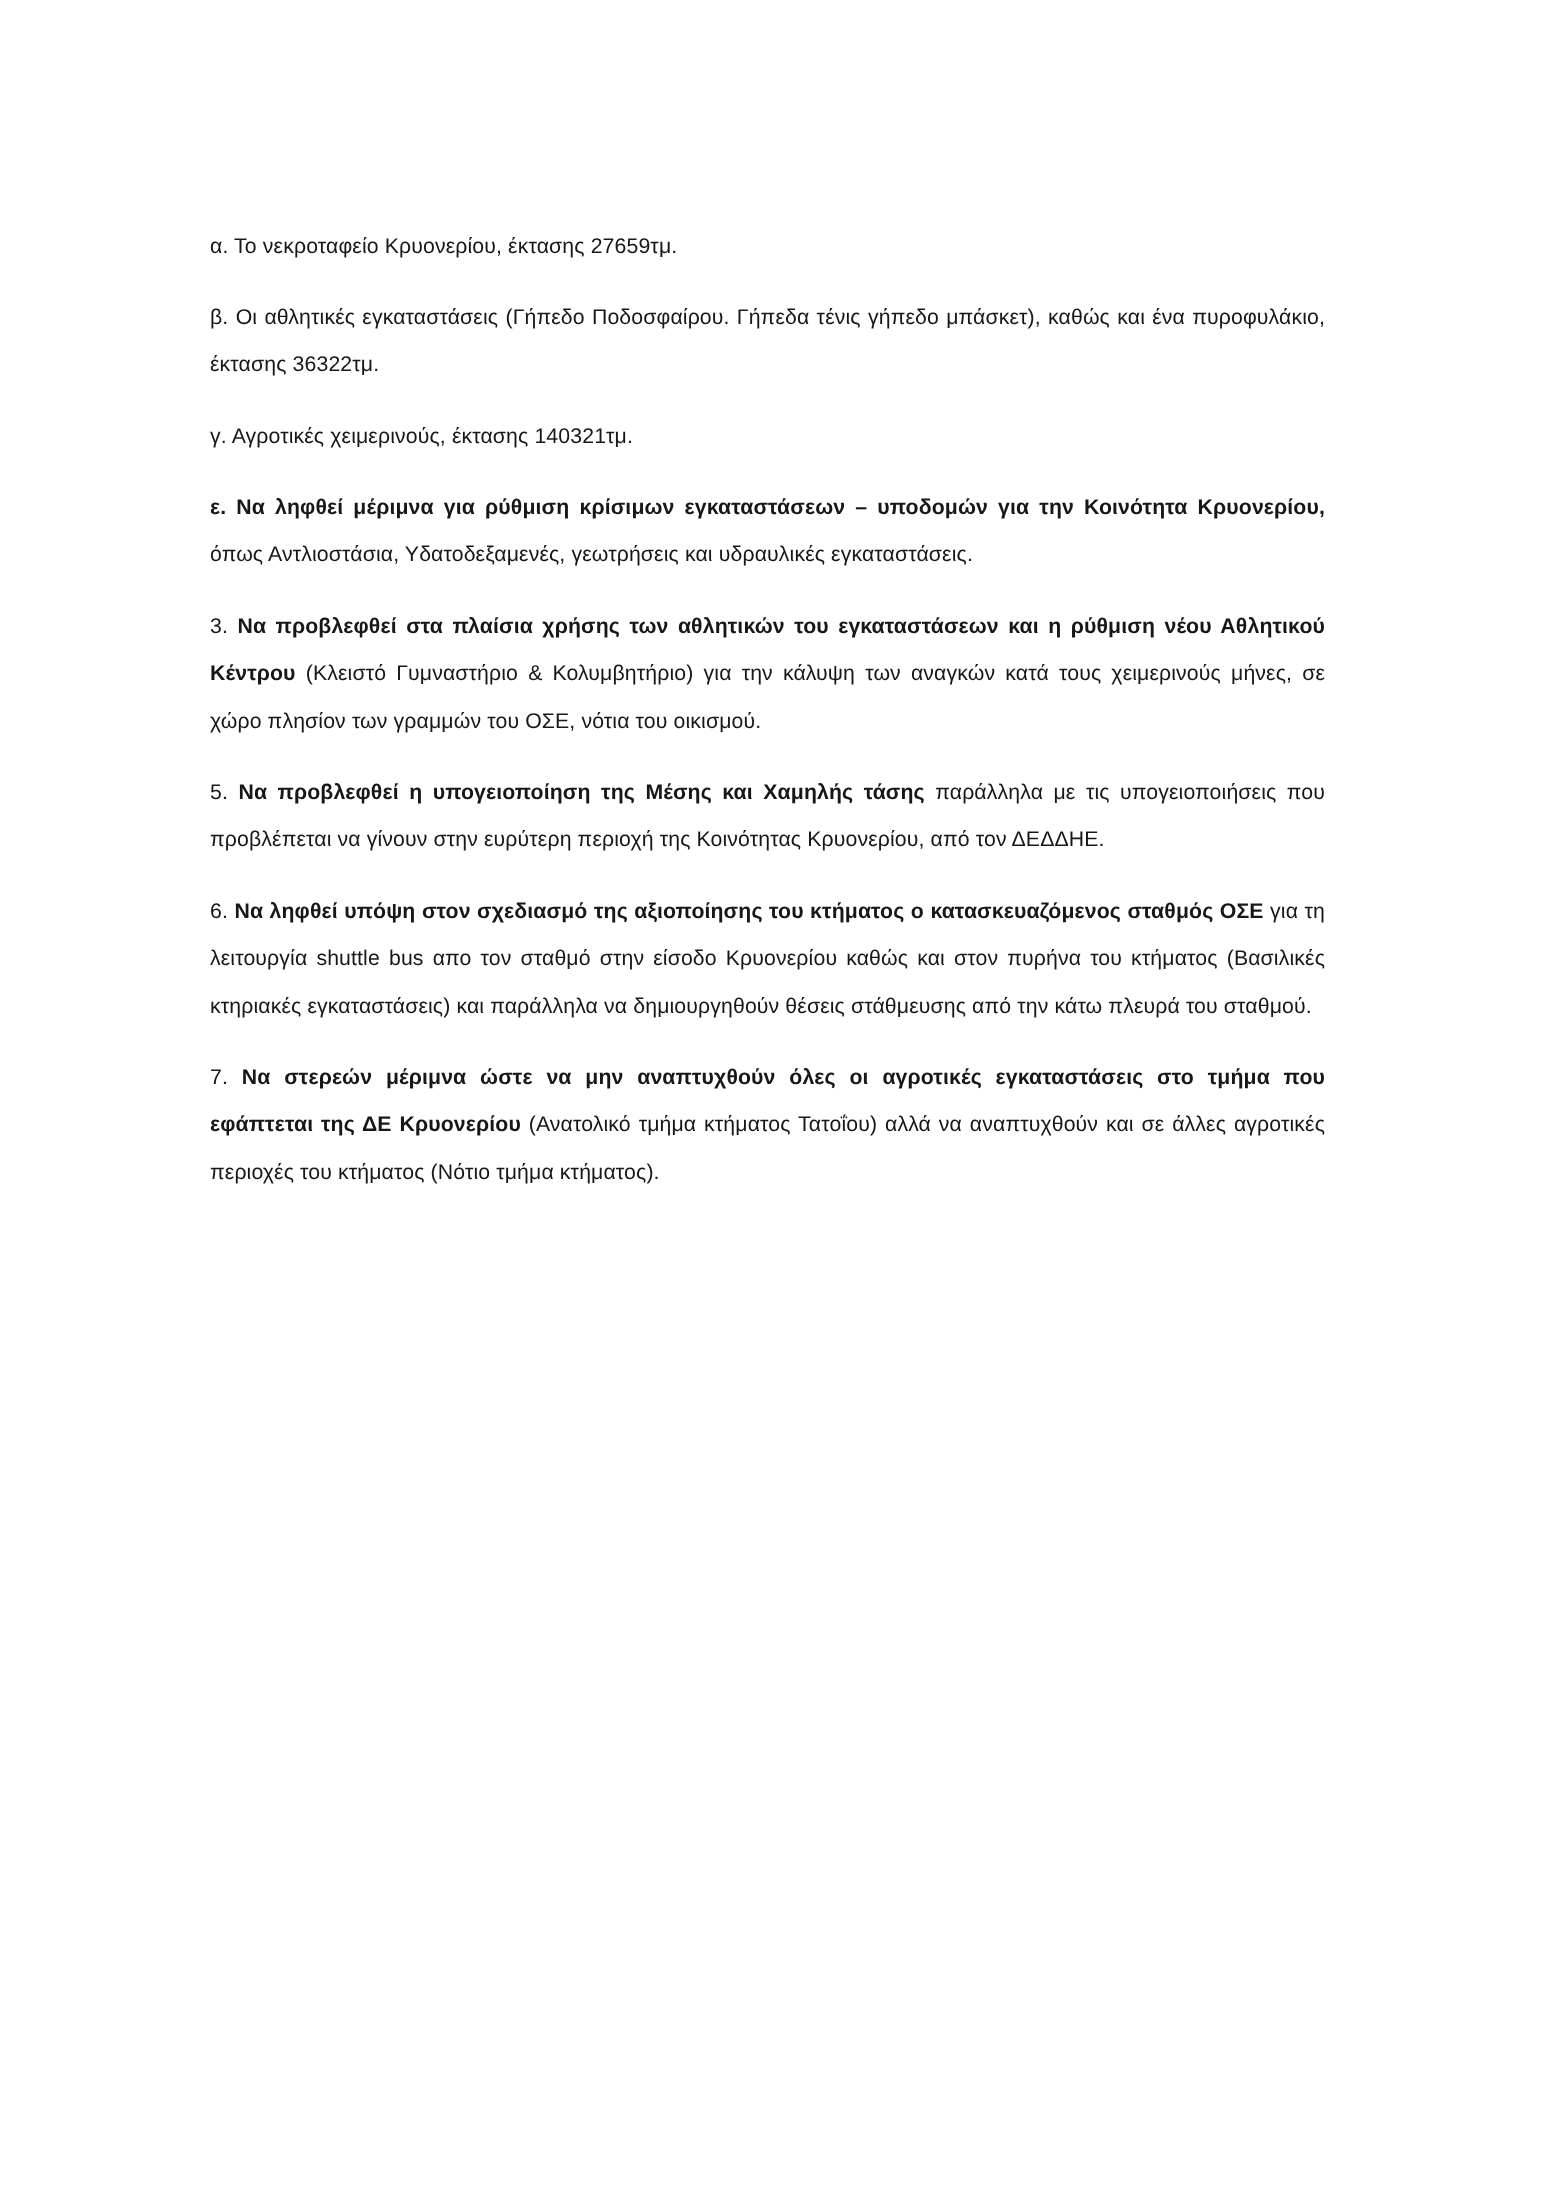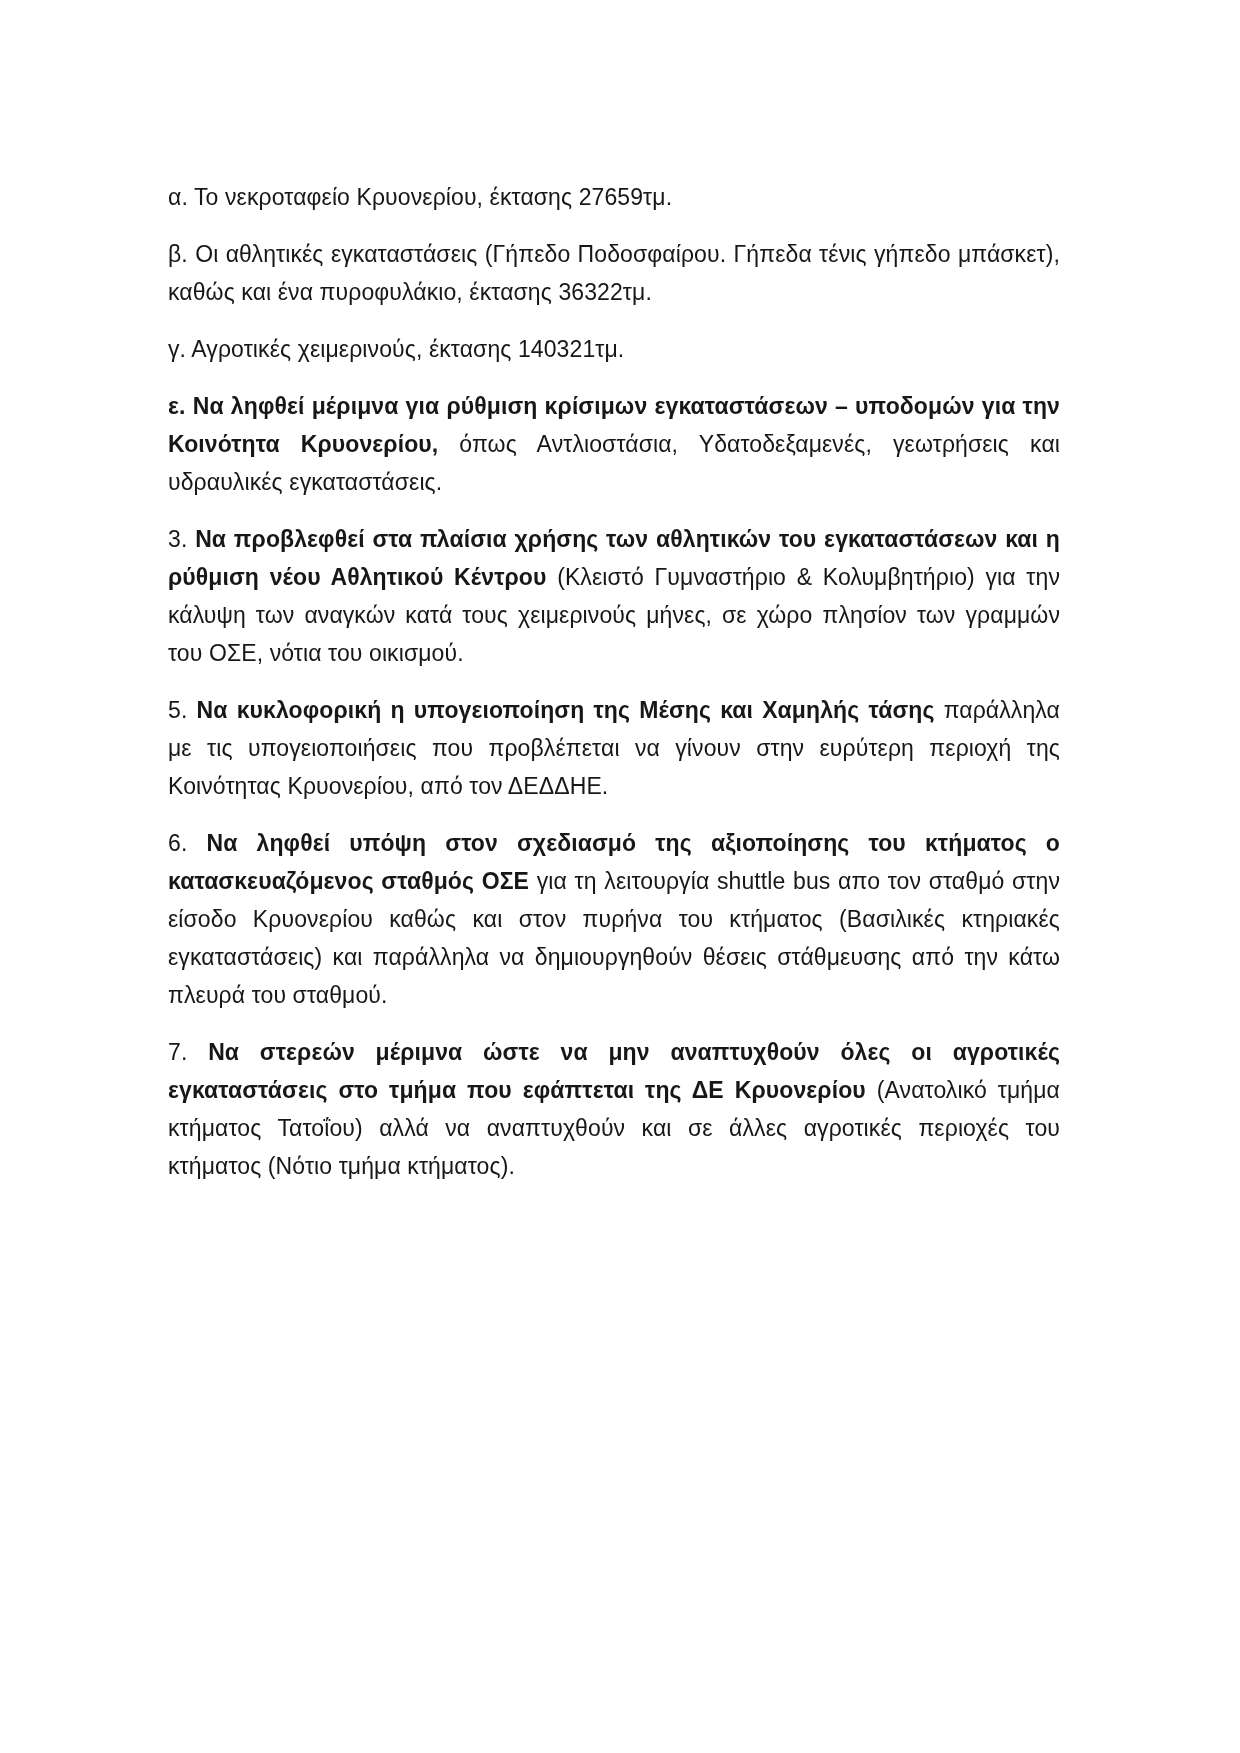--- a/index.html
+++ b/index.html
@@ -17,38 +17,38 @@
     color: #171717;
   }
   .doc {
     position: absolute;
     left: 168px;
     top: 178px;
     width: 892px;
   }
   .doc p {
     margin: 0 0 19px 0;
-    font-size: 23px;
+    font-size: 17px;
     line-height: 38px;
     text-align: justify;
     text-justify: inter-word;
     letter-spacing: 0.1px;
   }
   .doc p span.b {
     font-weight: bold;
     margin-top: 24px;
   }
 </style>
 </head>
 <body>
 
 <div class="page">
   <div class="doc" id="doc">
       <p><span>α. Το νεκροταφείο Κρυονερίου, έκτασης 27659τμ.</span></p>
       <p><span>β. Οι αθλητικές εγκαταστάσεις (Γήπεδο Ποδοσφαίρου. Γήπεδα τένις γήπεδο μπάσκετ), καθώς και ένα πυροφυλάκιο, έκτασης 36322τμ.</span></p>
       <p><span>γ. Αγροτικές χειμερινούς, έκτασης 140321τμ.</span></p>
       <p><span class="b">ε. Να ληφθεί μέριμνα για ρύθμιση κρίσιμων εγκαταστάσεων – υποδομών για την Κοινότητα Κρυονερίου, </span><span>όπως Αντλιοστάσια, Υδατοδεξαμενές, γεωτρήσεις και υδραυλικές εγκαταστάσεις.</span></p>
       <p><span>3. </span><span class="b">Να προβλεφθεί στα πλαίσια χρήσης των αθλητικών του εγκαταστάσεων και η ρύθμιση νέου Αθλητικού Κέντρου </span><span>(Κλειστό Γυμναστήριο &amp; Κολυμβητήριο) για την κάλυψη των αναγκών κατά τους χειμερινούς μήνες, σε χώρο πλησίον των γραμμών του ΟΣΕ, νότια του οικισμού.</span></p>
-      <p><span>5. </span><span class="b">Να κυκλοφορική η υπογειοποίηση της Μέσης και Χαμηλής τάσης </span><span>παράλληλα με τις υπογειοποιήσεις που προβλέπεται να γίνουν στην ευρύτερη περιοχή της Κοινότητας Κρυονερίου, από τον ΔΕΔΔΗΕ.</span></p>
+      <p><span>5. </span><span class="b">Να προβλεφθεί η υπογειοποίηση της Μέσης και Χαμηλής τάσης </span><span>παράλληλα με τις υπογειοποιήσεις που προβλέπεται να γίνουν στην ευρύτερη περιοχή της Κοινότητας Κρυονερίου, από τον ΔΕΔΔΗΕ.</span></p>
       <p><span>6. </span><span class="b">Να ληφθεί υπόψη στον σχεδιασμό της αξιοποίησης του κτήματος ο κατασκευαζόμενος σταθμός ΟΣΕ </span><span>για τη λειτουργία shuttle bus απο τον σταθμό στην είσοδο Κρυονερίου καθώς και στον πυρήνα του κτήματος (Βασιλικές κτηριακές εγκαταστάσεις) και παράλληλα να δημιουργηθούν θέσεις στάθμευσης από την κάτω πλευρά του σταθμού.</span></p>
       <p><span>7. </span><span class="b">Να στερεών μέριμνα ώστε να μην αναπτυχθούν όλες οι αγροτικές εγκαταστάσεις στο τμήμα που εφάπτεται της ΔΕ Κρυονερίου </span><span>(Ανατολικό τμήμα κτήματος Τατοΐου) αλλά να αναπτυχθούν και σε άλλες αγροτικές περιοχές του κτήματος (Νότιο τμήμα κτήματος).</span></p>
     </div>
 </div>
 
 </body></html>

